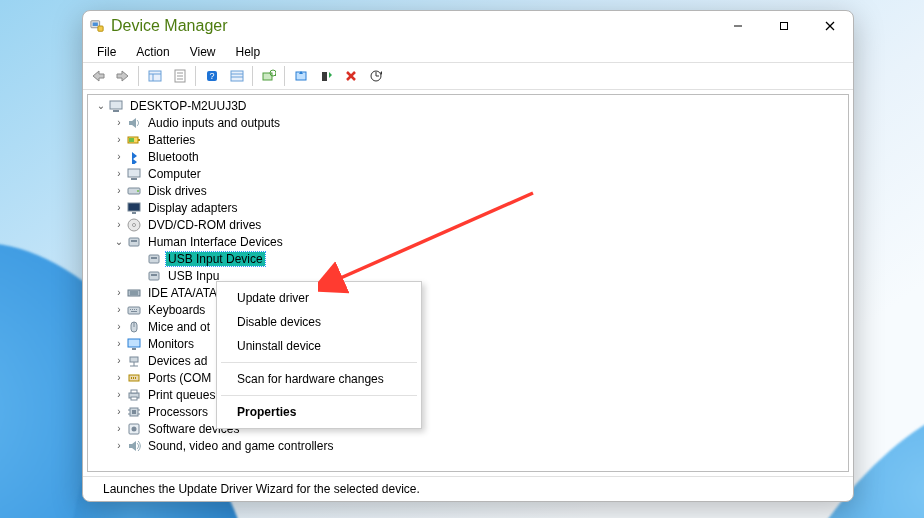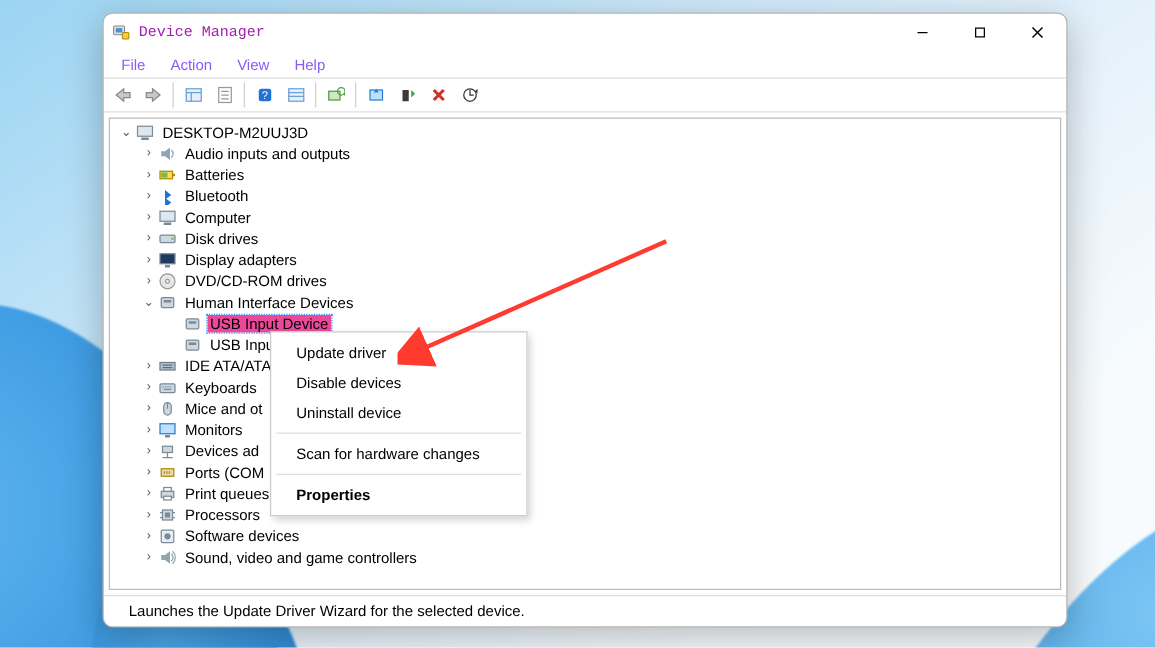--- a/index.html
+++ b/index.html
@@ -44,40 +44,40 @@
   .titlebar {
     height: 30px;
     display: flex;
     align-items: center;
     padding-left: 6px;
   }
   .titlebar .app-icon {
     width: 16px; height: 16px; margin-right: 6px;
     display:inline-flex;align-items:center;justify-content:center;
   }
-  .titlebar .title { font-size: 12px; color:#a21caf;font-family:Liberation Mono, monospace; }
+  .titlebar .title { font-size: 16px; color:#4d7c0f; }
   .titlebar .spacer { flex:1; }
   .wc-btn {
     width: 46px; height: 30px;
     display:flex;align-items:center;justify-content:center;
     font-size:10px;
     color:#000;
   }
   
   .menubar {
     height: 21px;
     display:flex;
     align-items:center;
     padding: 0 6px;
     gap: 4px;
   }
   .menu-item {
     padding: 2px 8px;
     font-size: 12px;
-    color:#8b5cf6;
+    color:#000000;
   }
   
   .toolbar {
     height: 26px;
     border-top:1px solid #e0e0e0;
     border-bottom:1px solid #e0e0e0;
     display:flex;
     align-items:center;
     padding: 0 2px;
   }
@@ -124,33 +124,34 @@
     width:16px;height:16px;
     margin-right:4px;
     display:inline-flex;align-items:center;justify-content:center;
     flex-shrink:0;
   }
   .tree-row .lbl { padding:0 2px; }
   .depth-0 { padding-left: 4px; }
   .depth-1 { padding-left: 22px; }
   .depth-2 { padding-left: 42px; }
   .selected .lbl {
-    background:#ec4899;
+    background:#14b8a6;
     outline:1px dotted #3399ff;
   }
   
   .ctx-menu {
     position:absolute;
     background:#ffffff;
     border:1px solid #cccccc;
     box-shadow: 3px 3px 6px rgba(0,0,0,0.18);
     padding:4px 2px;
     font-size:12px;
     min-width:200px;
     z-index:50;
+    margin-top:16px;
   }
   .ctx-item {
     padding:5px 18px;
     color:#000;
   }
   .ctx-sep {
     height:1px;background:#e0e0e0;margin:4px 2px;
   }
   .ctx-item.bold { font-weight:700; }
   

